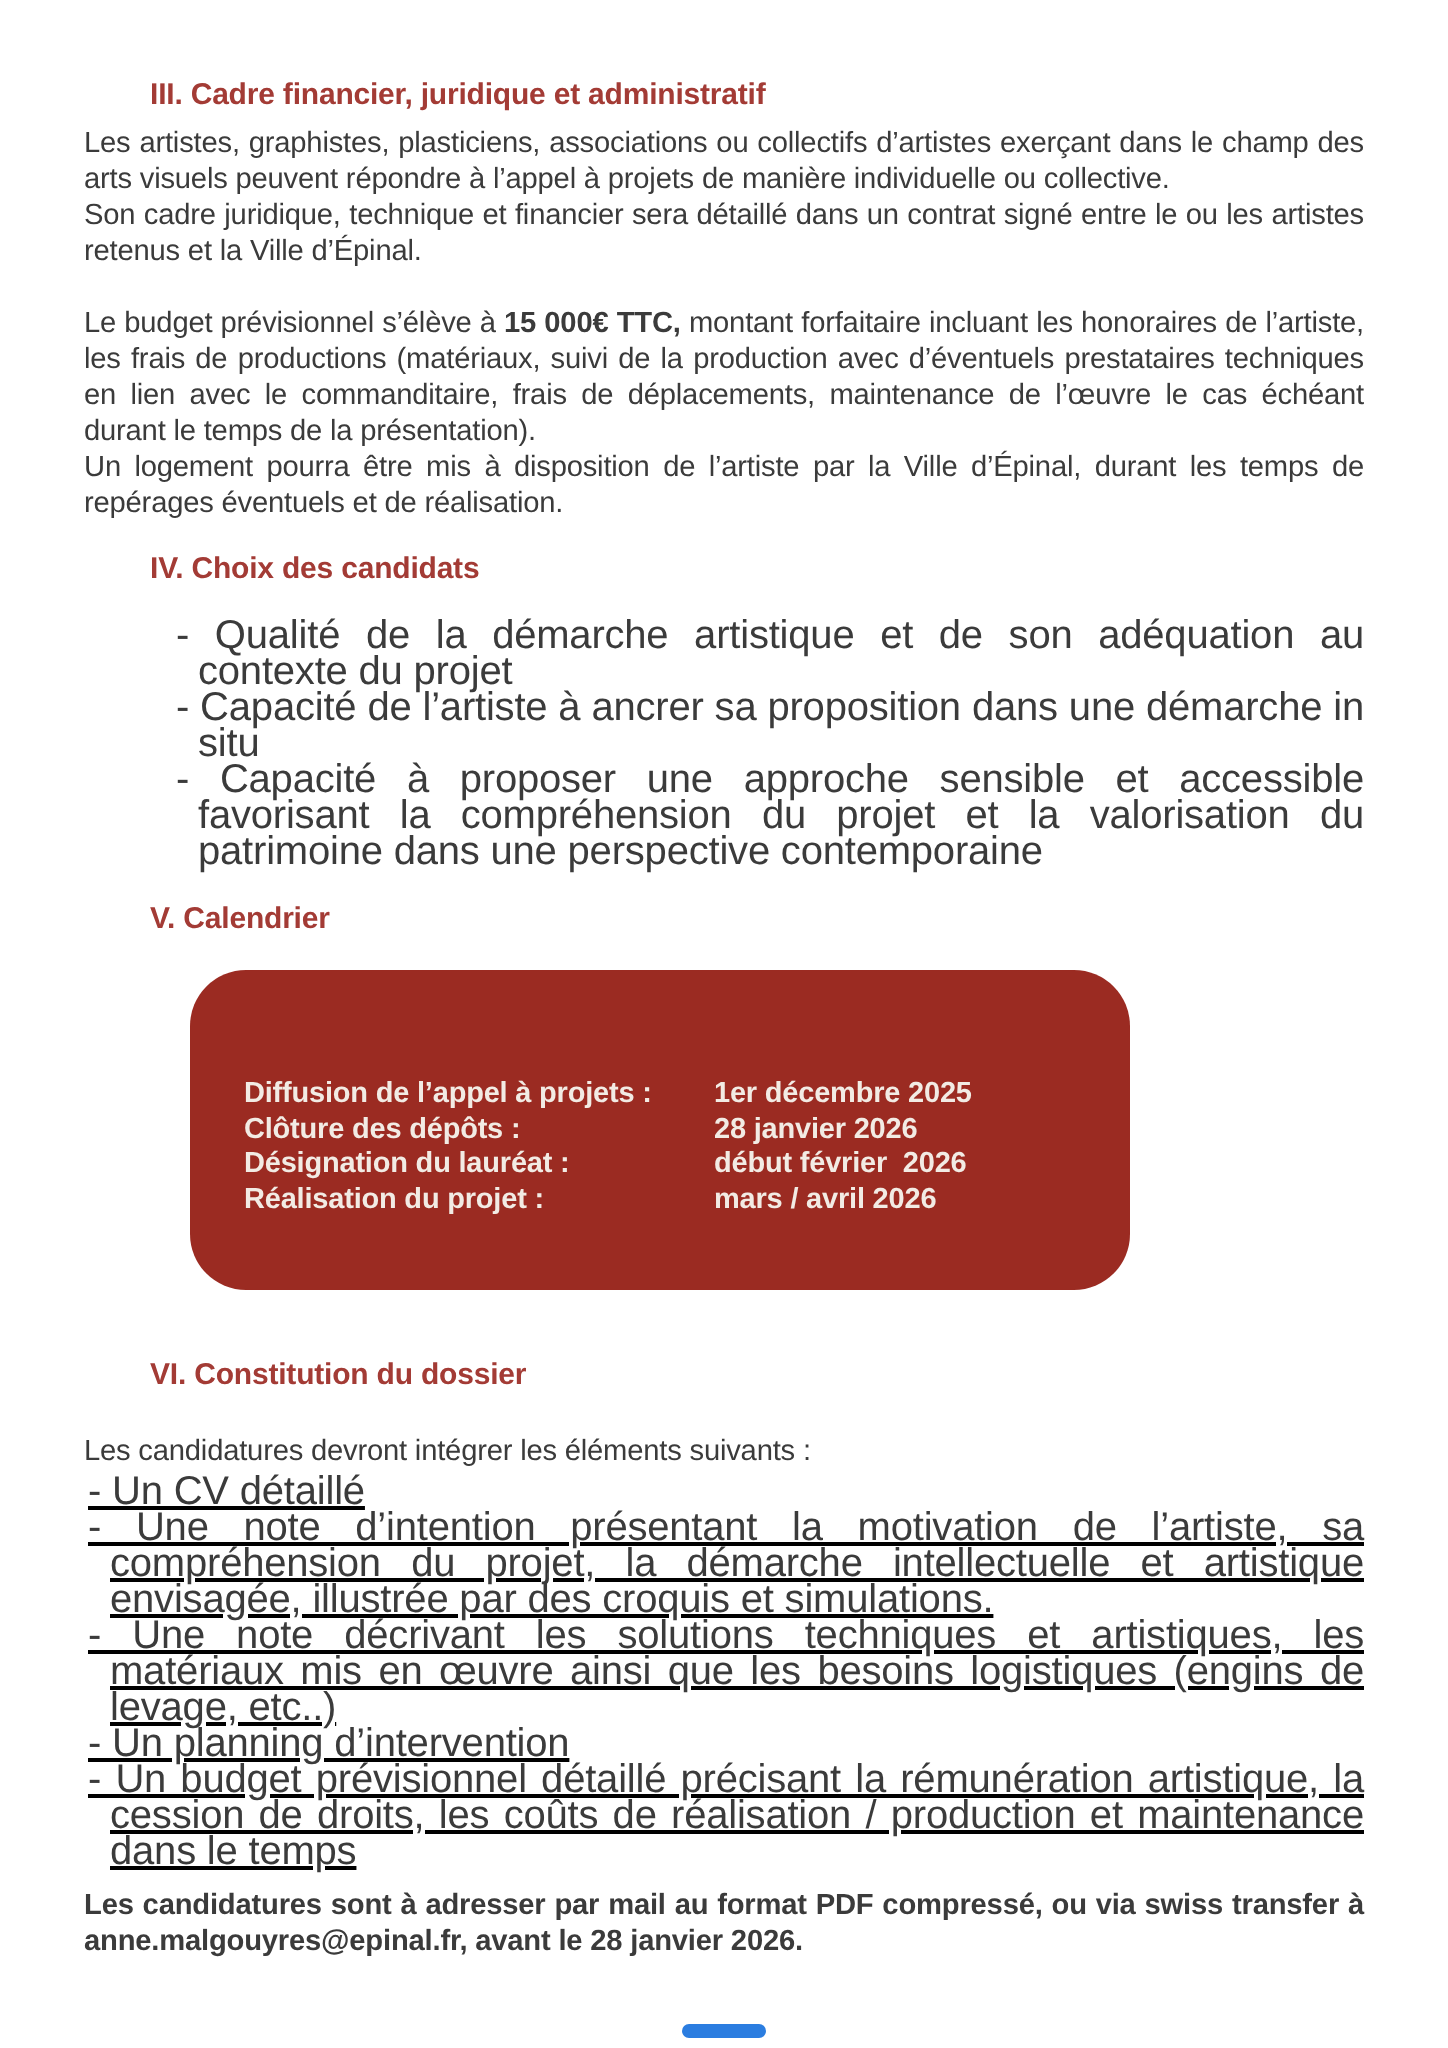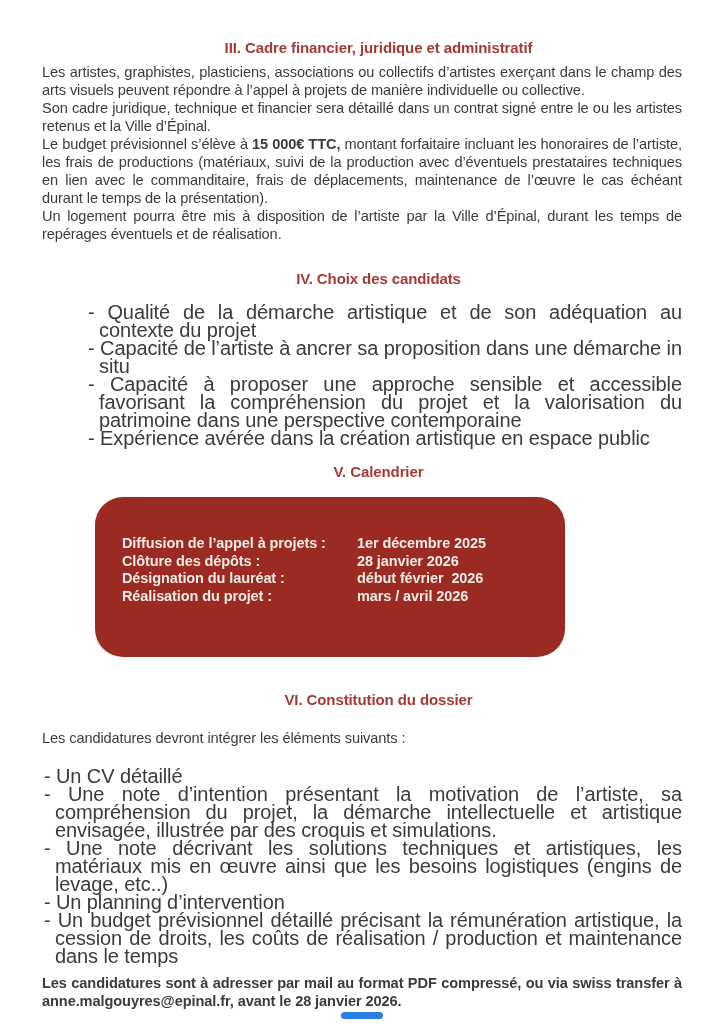--- a/index.html
+++ b/index.html
@@ -18,56 +18,55 @@
     overflow:hidden;
     font-family:"Liberation Sans","DejaVu Sans",sans-serif;
   }
   .h{
     color:var(--heading);
     font-weight:700;
     font-size:15px;
     line-height:16px;
     margin:0 42px 0 75px;
     letter-spacing:-0.1px;
-    text-align:center;
   }
   .h3{margin-top:40px;}
-  .h4{margin-top:28px;}
+  .h4{margin-top:16px;}
   .h5{margin-top:17px;}
   .h6{margin-top:35px;}
   .p{
     color:var(--body);
     font-size:14.6px;
     line-height:18px;
     margin:0 42px;
     text-align:justify;
     white-space:pre-line;
     letter-spacing:-0.1px;
   }
   .p1{margin-top:7px;}
-  .p2{}
+  .p2{margin-top:18px;}
   .pd{margin-top:21px;}
   .b{font-weight:700;}
   .criteria{margin:16px 42px 0 88px;}
-  .dossier{margin:20px 42px 0 44px;}
+  .dossier{margin:2px 42px 0 44px;text-decoration:underline;}
   .item{
     color:var(--body);
     font-size:20px;
     line-height:18px;
     text-align:justify;
     padding-left:11px;
     text-indent:-11px;
     letter-spacing:-0.1px;
   }
   .calbox{
     margin:17px 0 0 95px;
     width:470px;height:160px;
     background:var(--box);
     border-radius:28px;
-    padding:38px 20px 0 27px;
+    padding:54px 20px 0 27px;
   }
   .cal-row{display:flex;}
   .cal-label,.cal-value{
     color:var(--boxtext);
     font-weight:700;
     font-size:14.5px;
     line-height:17.5px;
     letter-spacing:-0.1px;
   }
   .cal-label{width:235px;flex:0 0 auto;}
@@ -101,21 +100,20 @@
   <div class="h h4">IV. Choix des candidats</div>
 
   <div class="criteria">
 
       <div class="item">- Qualité de la démarche artistique et de son adéquation au contexte du projet</div>
 
       <div class="item">- Capacité de l’artiste à ancrer sa proposition dans une démarche in situ</div>
 
       <div class="item">- Capacité à proposer une approche sensible et accessible favorisant la compréhension du projet et la valorisation du patrimoine dans une perspective contemporaine</div>
 
-      <div class="item">- Expérience avérée dans la création artistique en espace public</div>
     </div>
 
   <div class="h h5">V. Calendrier</div>
 
   <div class="calbox">
 
       <div class="cal-row">
         <span class="cal-label">Diffusion de l’appel à projets :</span>
         <span class="cal-value">1er décembre 2025</span>
       </div>

